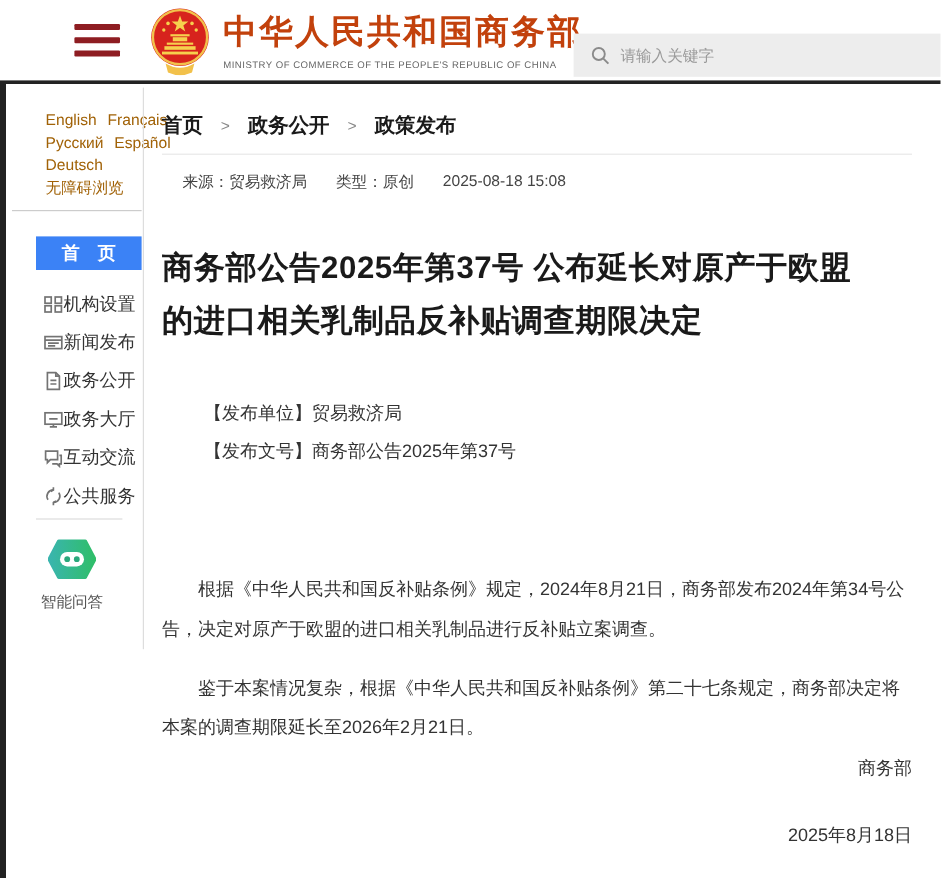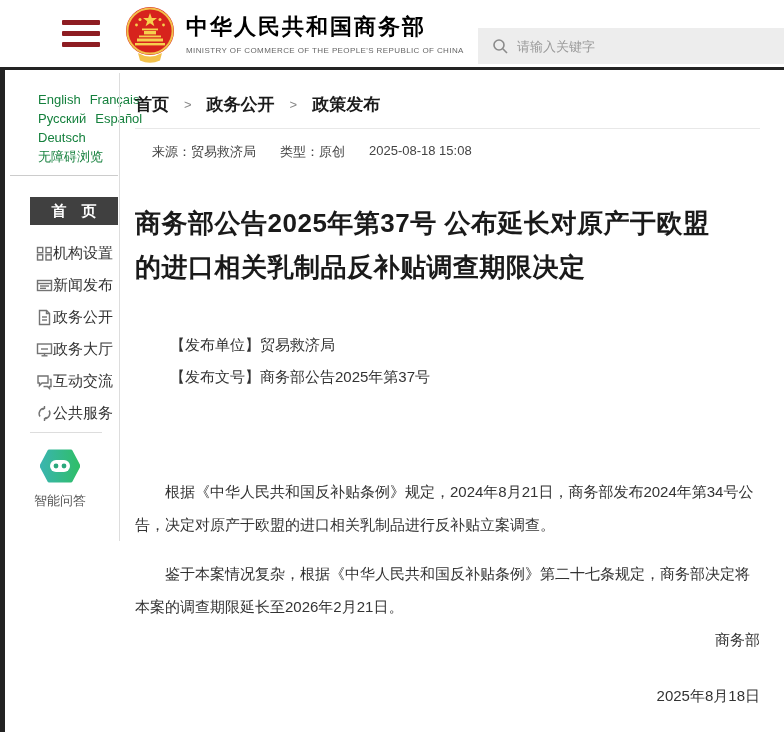--- a/index.html
+++ b/index.html
@@ -5,40 +5,40 @@
   * { margin:0; padding:0; box-sizing:border-box; }
   body { background:#fff; font-family:"Liberation Sans","DejaVu Sans",sans-serif; }
   .page { position:relative; width:784px; height:732px; background:#fff; overflow:hidden; }
 
   
   .hdr { position:relative; height:70px; display:flex; align-items:center; border-bottom:3px solid #232323; }
   .hamburger { margin-left:62px; width:38px; display:flex; flex-direction:column; gap:6px; cursor:pointer; }
   .hamburger span { height:5px; background:#8e1d22; border-radius:1px; }
   .emblem { margin-left:24px; width:52px; height:58px; flex:0 0 auto; }
   .brand { margin-left:10px; }
-  .site-title { font-size:22px; font-weight:bold; color:#000000; letter-spacing:2px; white-space:nowrap; }
+  .site-title { font-size:28px; font-weight:bold; color:#c2410c; letter-spacing:2px; white-space:nowrap; }
   .site-subtitle { font-size:8px; color:#666; letter-spacing:.4px; margin-top:4px; white-space:nowrap; }
   .search { position:absolute; right:0; top:28px; width:306px; height:36px; background:#ededed; display:flex; align-items:center; padding-left:14px; gap:9px; }
   .search input { border:none; background:transparent; outline:none; font-size:13px; color:#333; width:230px; }
   .search input::placeholder { color:#9a9a9a; }
 
   
   .left-edge { position:absolute; left:0; top:70px; bottom:0; width:5px; background:#222; }
   .side-border { position:absolute; left:119px; top:73px; height:468px; width:1px; background:#ddd; }
 
   
   .content { display:flex; }
   aside { width:120px; flex:0 0 auto; padding-top:20px; }
   main  { flex:1; padding:0 24px 0 15px; }
 
   
   .langs { padding-left:38px; font-size:13px; line-height:19px; }
-  .langs a { color:#15803d; text-decoration:none; margin-right:9px; cursor:pointer; }
+  .langs a { color:#a16207; text-decoration:none; margin-right:9px; cursor:pointer; }
   .side-sep  { margin:9px 0 0 10px; width:108px; border-top:1px solid #ccc; }
-  .home-btn { margin:21px 0 0 30px; width:88px; height:28px; background:#404040; color:#fff; font-weight:bold;
+  .home-btn { margin:21px 0 0 30px; width:88px; height:28px; background:#3b82f6; color:#fff; font-weight:bold;
               font-size:15px; display:flex; align-items:center; justify-content:center; cursor:pointer; }
   .menu { margin-top:12px; padding-left:36px; }
   .menu-item { display:flex; align-items:center; height:32px; font-size:15px; color:#333; cursor:pointer; white-space:nowrap; }
   .menu-item svg { width:17px; height:17px; stroke:#737373; fill:none; stroke-width:1.4; flex:0 0 auto; }
   .side-sep2 { margin:3px 0 0 30px; width:72px; border-top:1px solid #ddd; }
   .robot { margin-top:16px; width:120px; text-align:center; cursor:pointer; }
   .robot-label { font-size:13px; color:#555; margin-top:5px; }
 
   
   .breadcrumb { margin-top:23px; font-size:17px; font-weight:bold; color:#1a1a1a; display:flex; align-items:center; gap:15px; }

